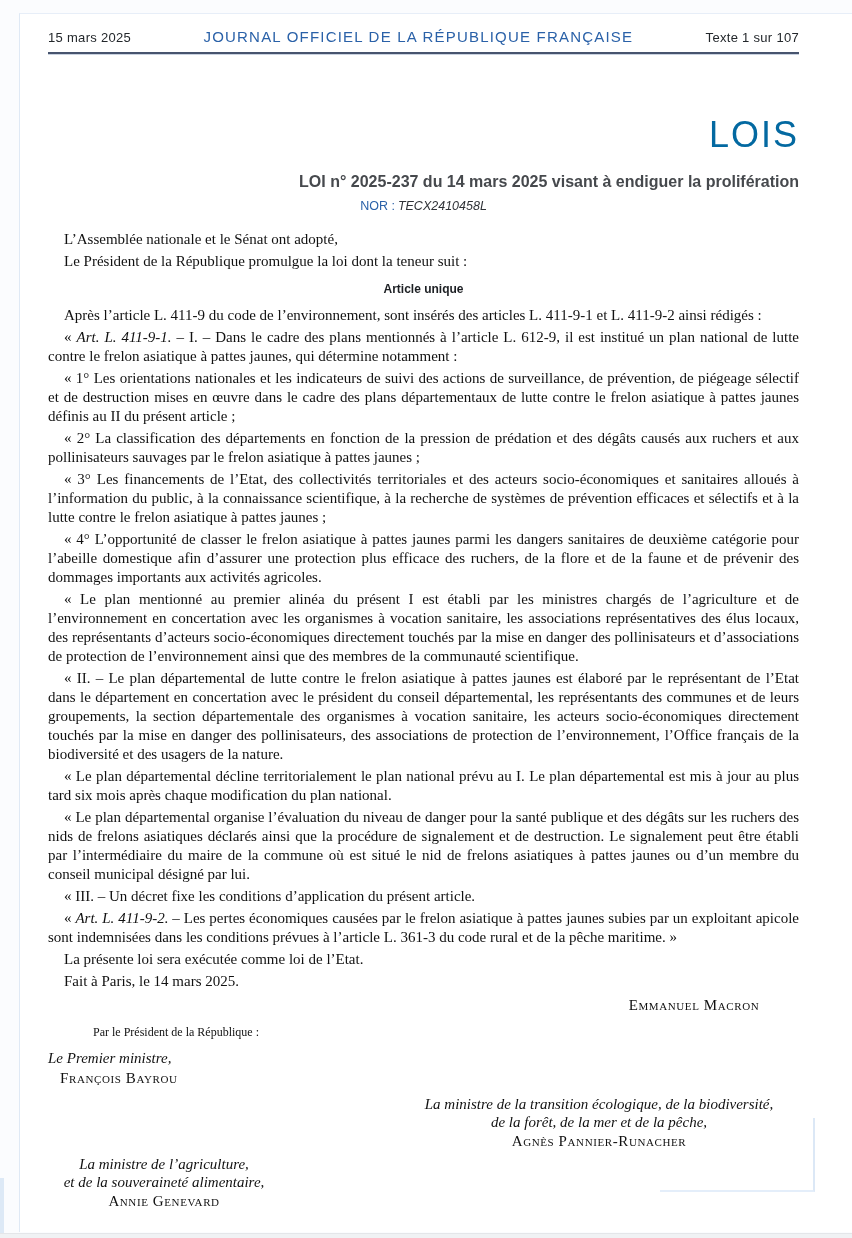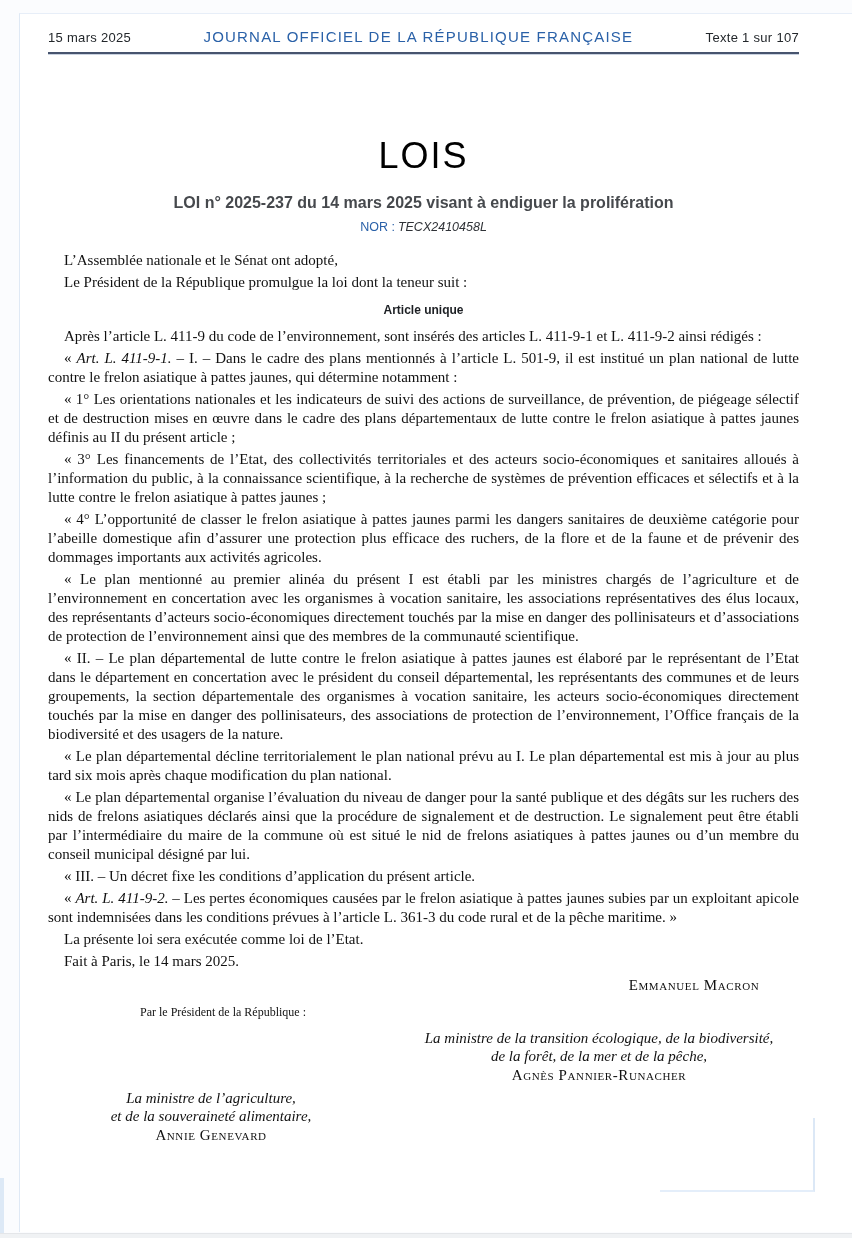--- a/index.html
+++ b/index.html
@@ -25,47 +25,47 @@
   .jo-header .journal{
     color:#2a61a8;font-size:15px;letter-spacing:1.2px;font-weight:400;
   }
   .jo-header .texte-count{letter-spacing:.3px;}
   .header-rule{
     height:2px;background:#47546e;margin-top:7px;
     box-shadow:0 1px 0 #c9d2e0;
   }
   
   .lois-title{
-    margin-top:82px;text-align:center;
+    margin-top:61px;text-align:right;
     font-family:"Liberation Sans",sans-serif;
-    font-size:36px;line-height:40px;color:#000000;letter-spacing:2px;
+    font-size:36px;line-height:40px;color:#0369a1;letter-spacing:2px;
   }
   
   .law-title{
-    margin-top:16px;text-align:center;
+    margin-top:16px;text-align:right;
     font-family:"Liberation Sans",sans-serif;font-weight:bold;
     font-size:16px;line-height:21px;color:#46494d;
   }
   
   .nor-line{
     margin-top:7px;text-align:center;
     font-family:"Liberation Sans",sans-serif;font-size:12.5px;color:#2a61a8;
   }
   .nor-line .nor-value{color:#2f3237;font-style:italic;margin-left:3px;}
   
   .body-flow{margin-top:17px;font-size:15px;line-height:19px;text-align:justify;}
   .para{text-indent:16px;margin:3px 0;}
   .para em{font-style:italic;}
   .article-heading{
     text-align:center;text-indent:0;
     font-family:"Liberation Sans",sans-serif;font-weight:bold;
     font-size:12px;color:#1c1f23;margin:9px 0 7px 0;
   }
   
-  .sig-section{font-size:15px;line-height:18px;margin-left:47px;}
+  .sig-section{font-size:15px;line-height:18px;}
   .sig-macron{margin:5px 0 0 auto;width:210px;text-align:center;
     font-variant:small-caps;letter-spacing:.6px;}
   .sig-par{margin-top:9px;padding-left:45px;font-size:12px;}
   .sig-pm{margin-top:8px;font-style:italic;}
   .sig-pm-name{margin-top:2px;padding-left:12px;font-variant:small-caps;letter-spacing:.6px;}
   .sig-right{margin:8px 0 0 auto;width:400px;text-align:center;}
   .sig-left{margin-top:5px;width:232px;text-align:center;}
   .sig-role{font-style:italic;}
   .sig-name{margin-top:1px;font-variant:small-caps;letter-spacing:.6px;}
   
@@ -102,37 +102,40 @@
 
   <div class="nor-line">
     <span>NOR :</span><span class="nor-value">TECX2410458L</span>
   </div>
 
   <div class="body-flow">
       <div class="para"><span>L’Assemblée nationale et le Sénat ont adopté,</span></div>
       <div class="para"><span>Le Président de la République promulgue la loi dont la teneur suit :</span></div>
       <div class="article-heading">Article unique</div>
       <div class="para"><span>Après l’article L. 411-9 du code de l’environnement, sont insérés des articles L. 411-9-1 et L. 411-9-2 ainsi rédigés :</span></div>
-      <div class="para"><span>« </span><em>Art. L. 411-9-1.</em><span> – I. – Dans le cadre des plans mentionnés à l’article L. 501-9, il est institué un plan national de lutte contre le frelon asiatique à pattes jaunes, qui détermine notamment :</span></div>
+      <div class="para"><span>« </span><em>Art. L. 411-9-1.</em><span> – I. – Dans le cadre des plans mentionnés à l’article L. 612-9, il est institué un plan national de lutte contre le frelon asiatique à pattes jaunes, qui détermine notamment :</span></div>
       <div class="para"><span>« 1° Les orientations nationales et les indicateurs de suivi des actions de surveillance, de prévention, de piégeage sélectif et de destruction mises en œuvre dans le cadre des plans départementaux de lutte contre le frelon asiatique à pattes jaunes définis au II du présent article ;</span></div>
+      <div class="para"><span>« 2° La classification des départements en fonction de la pression de prédation et des dégâts causés aux ruchers et aux pollinisateurs sauvages par le frelon asiatique à pattes jaunes ;</span></div>
       <div class="para"><span>« 3° Les financements de l’Etat, des collectivités territoriales et des acteurs socio-économiques et sanitaires alloués à l’information du public, à la connaissance scientifique, à la recherche de systèmes de prévention efficaces et sélectifs et à la lutte contre le frelon asiatique à pattes jaunes ;</span></div>
       <div class="para"><span>« 4° L’opportunité de classer le frelon asiatique à pattes jaunes parmi les dangers sanitaires de deuxième catégorie pour l’abeille domestique afin d’assurer une protection plus efficace des ruchers, de la flore et de la faune et de prévenir des dommages importants aux activités agricoles.</span></div>
       <div class="para"><span>« Le plan mentionné au premier alinéa du présent I est établi par les ministres chargés de l’agriculture et de l’environnement en concertation avec les organismes à vocation sanitaire, les associations représentatives des élus locaux, des représentants d’acteurs socio-économiques directement touchés par la mise en danger des pollinisateurs et d’associations de protection de l’environnement ainsi que des membres de la communauté scientifique.</span></div>
       <div class="para"><span>« II. – Le plan départemental de lutte contre le frelon asiatique à pattes jaunes est élaboré par le représentant de l’Etat dans le département en concertation avec le président du conseil départemental, les représentants des communes et de leurs groupements, la section départementale des organismes à vocation sanitaire, les acteurs socio-économiques directement touchés par la mise en danger des pollinisateurs, des associations de protection de l’environnement, l’Office français de la biodiversité et des usagers de la nature.</span></div>
       <div class="para"><span>« Le plan départemental décline territorialement le plan national prévu au I. Le plan départemental est mis à jour au plus tard six mois après chaque modification du plan national.</span></div>
       <div class="para"><span>« Le plan départemental organise l’évaluation du niveau de danger pour la santé publique et des dégâts sur les ruchers des nids de frelons asiatiques déclarés ainsi que la procédure de signalement et de destruction. Le signalement peut être établi par l’intermédiaire du maire de la commune où est situé le nid de frelons asiatiques à pattes jaunes ou d’un membre du conseil municipal désigné par lui.</span></div>
       <div class="para"><span>« III. – Un décret fixe les conditions d’application du présent article.</span></div>
       <div class="para"><span>« </span><em>Art. L. 411-9-2.</em><span> – Les pertes économiques causées par le frelon asiatique à pattes jaunes subies par un exploitant apicole sont indemnisées dans les conditions prévues à l’article L. 361-3 du code rural et de la pêche maritime. »</span></div>
       <div class="para"><span>La présente loi sera exécutée comme loi de l’Etat.</span></div>
       <div class="para"><span>Fait à Paris, le 14 mars 2025.</span></div>
     </div>
 
   <div class="sig-section">
     <div class="sig-macron">Emmanuel Macron</div>
     <div class="sig-par">Par le Président de la République :</div>
+    <div class="sig-pm">Le Premier ministre,</div>
+    <div class="sig-pm-name">François Bayrou</div>
 
     <div class="sig-right">
       <div class="sig-role">La ministre de la transition écologique, de la biodiversité,</div>
       <div class="sig-role">de la forêt, de la mer et de la pêche,</div>
       <div class="sig-name">Agnès Pannier-Runacher</div>
     </div>
 
     <div class="sig-left">
       <div class="sig-role">La ministre de l’agriculture,</div>
       <div class="sig-role">et de la souveraineté alimentaire,</div>

